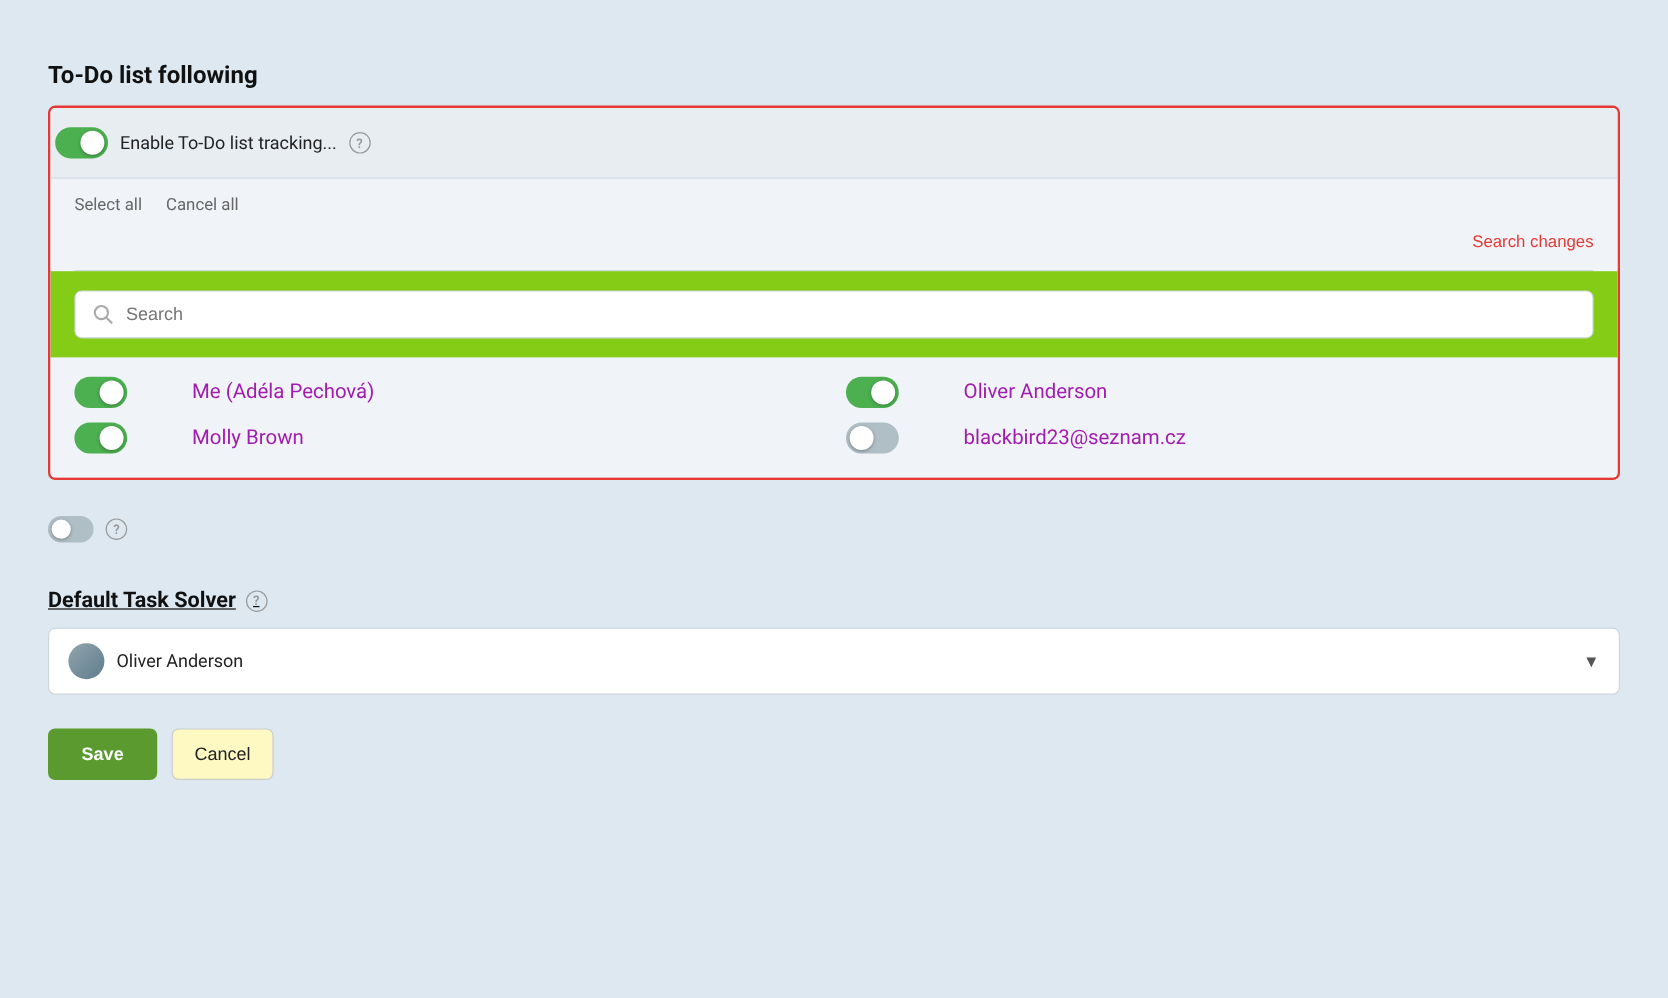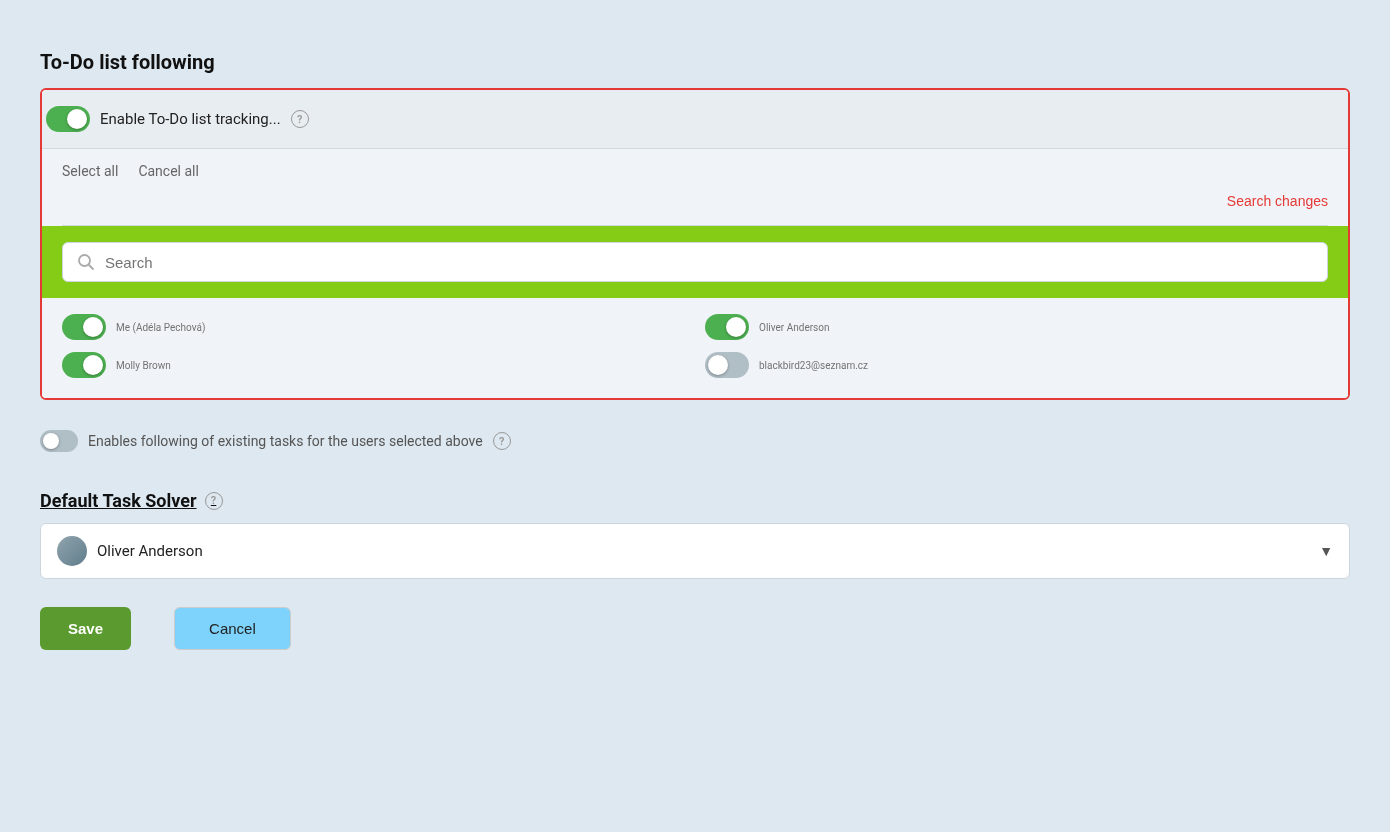--- a/index.html
+++ b/index.html
@@ -188,22 +188,23 @@
       background-color: #f0f4f8;
     }
 
     .user-row {
       display: flex;
       align-items: center;
       gap: 10px;
     }
 
     .user-name {
-      font-size: 10px;
-      color: #737373;
+      font-size: 17px;
+      color: #a21caf;
+      margin-left: 44px;
     }
 
     .existing-tasks-row {
       display: flex;
       align-items: center;
       gap: 10px;
       padding: 14px 0;
       margin-bottom: 24px;
     }
 
@@ -273,28 +274,27 @@
       color: white;
       border: none;
       border-radius: 6px;
       padding: 12px 28px;
       font-size: 15px;
       font-weight: 700;
       cursor: pointer;
     }
 
     .cancel-btn {
-      background: #7dd3fc;
+      background: #fef9c3;
       color: #222;
       border: 1.5px solid #ccc;
       border-radius: 6px;
-      padding: 12px 34px;
+      padding: 12px 18px;
       font-size: 15px;
       cursor: pointer;
-      margin-left: 31px;
     }
 
     .small-toggle {
       width: 38px;
       height: 22px;
     }
 
     .small-toggle .toggle-slider::after {
       width: 16px;
       height: 16px;
@@ -379,21 +379,20 @@
       </div>
 
     </div>
   </div>
 
   <div class="existing-tasks-row">
     <label class="toggle-switch small-toggle">
       <input type="checkbox" style="">
       <span class="toggle-slider off"></span>
     </label>
-    <span class="existing-tasks-label">Enables following of existing tasks for the users selected above</span>
     <span class="help-icon">?</span>
   </div>
 
   <div class="default-solver-section">
     <div class="default-solver-title">
       <span>Default Task Solver</span>
       <span class="help-icon">?</span>
     </div>
 
     <div class="solver-dropdown">

